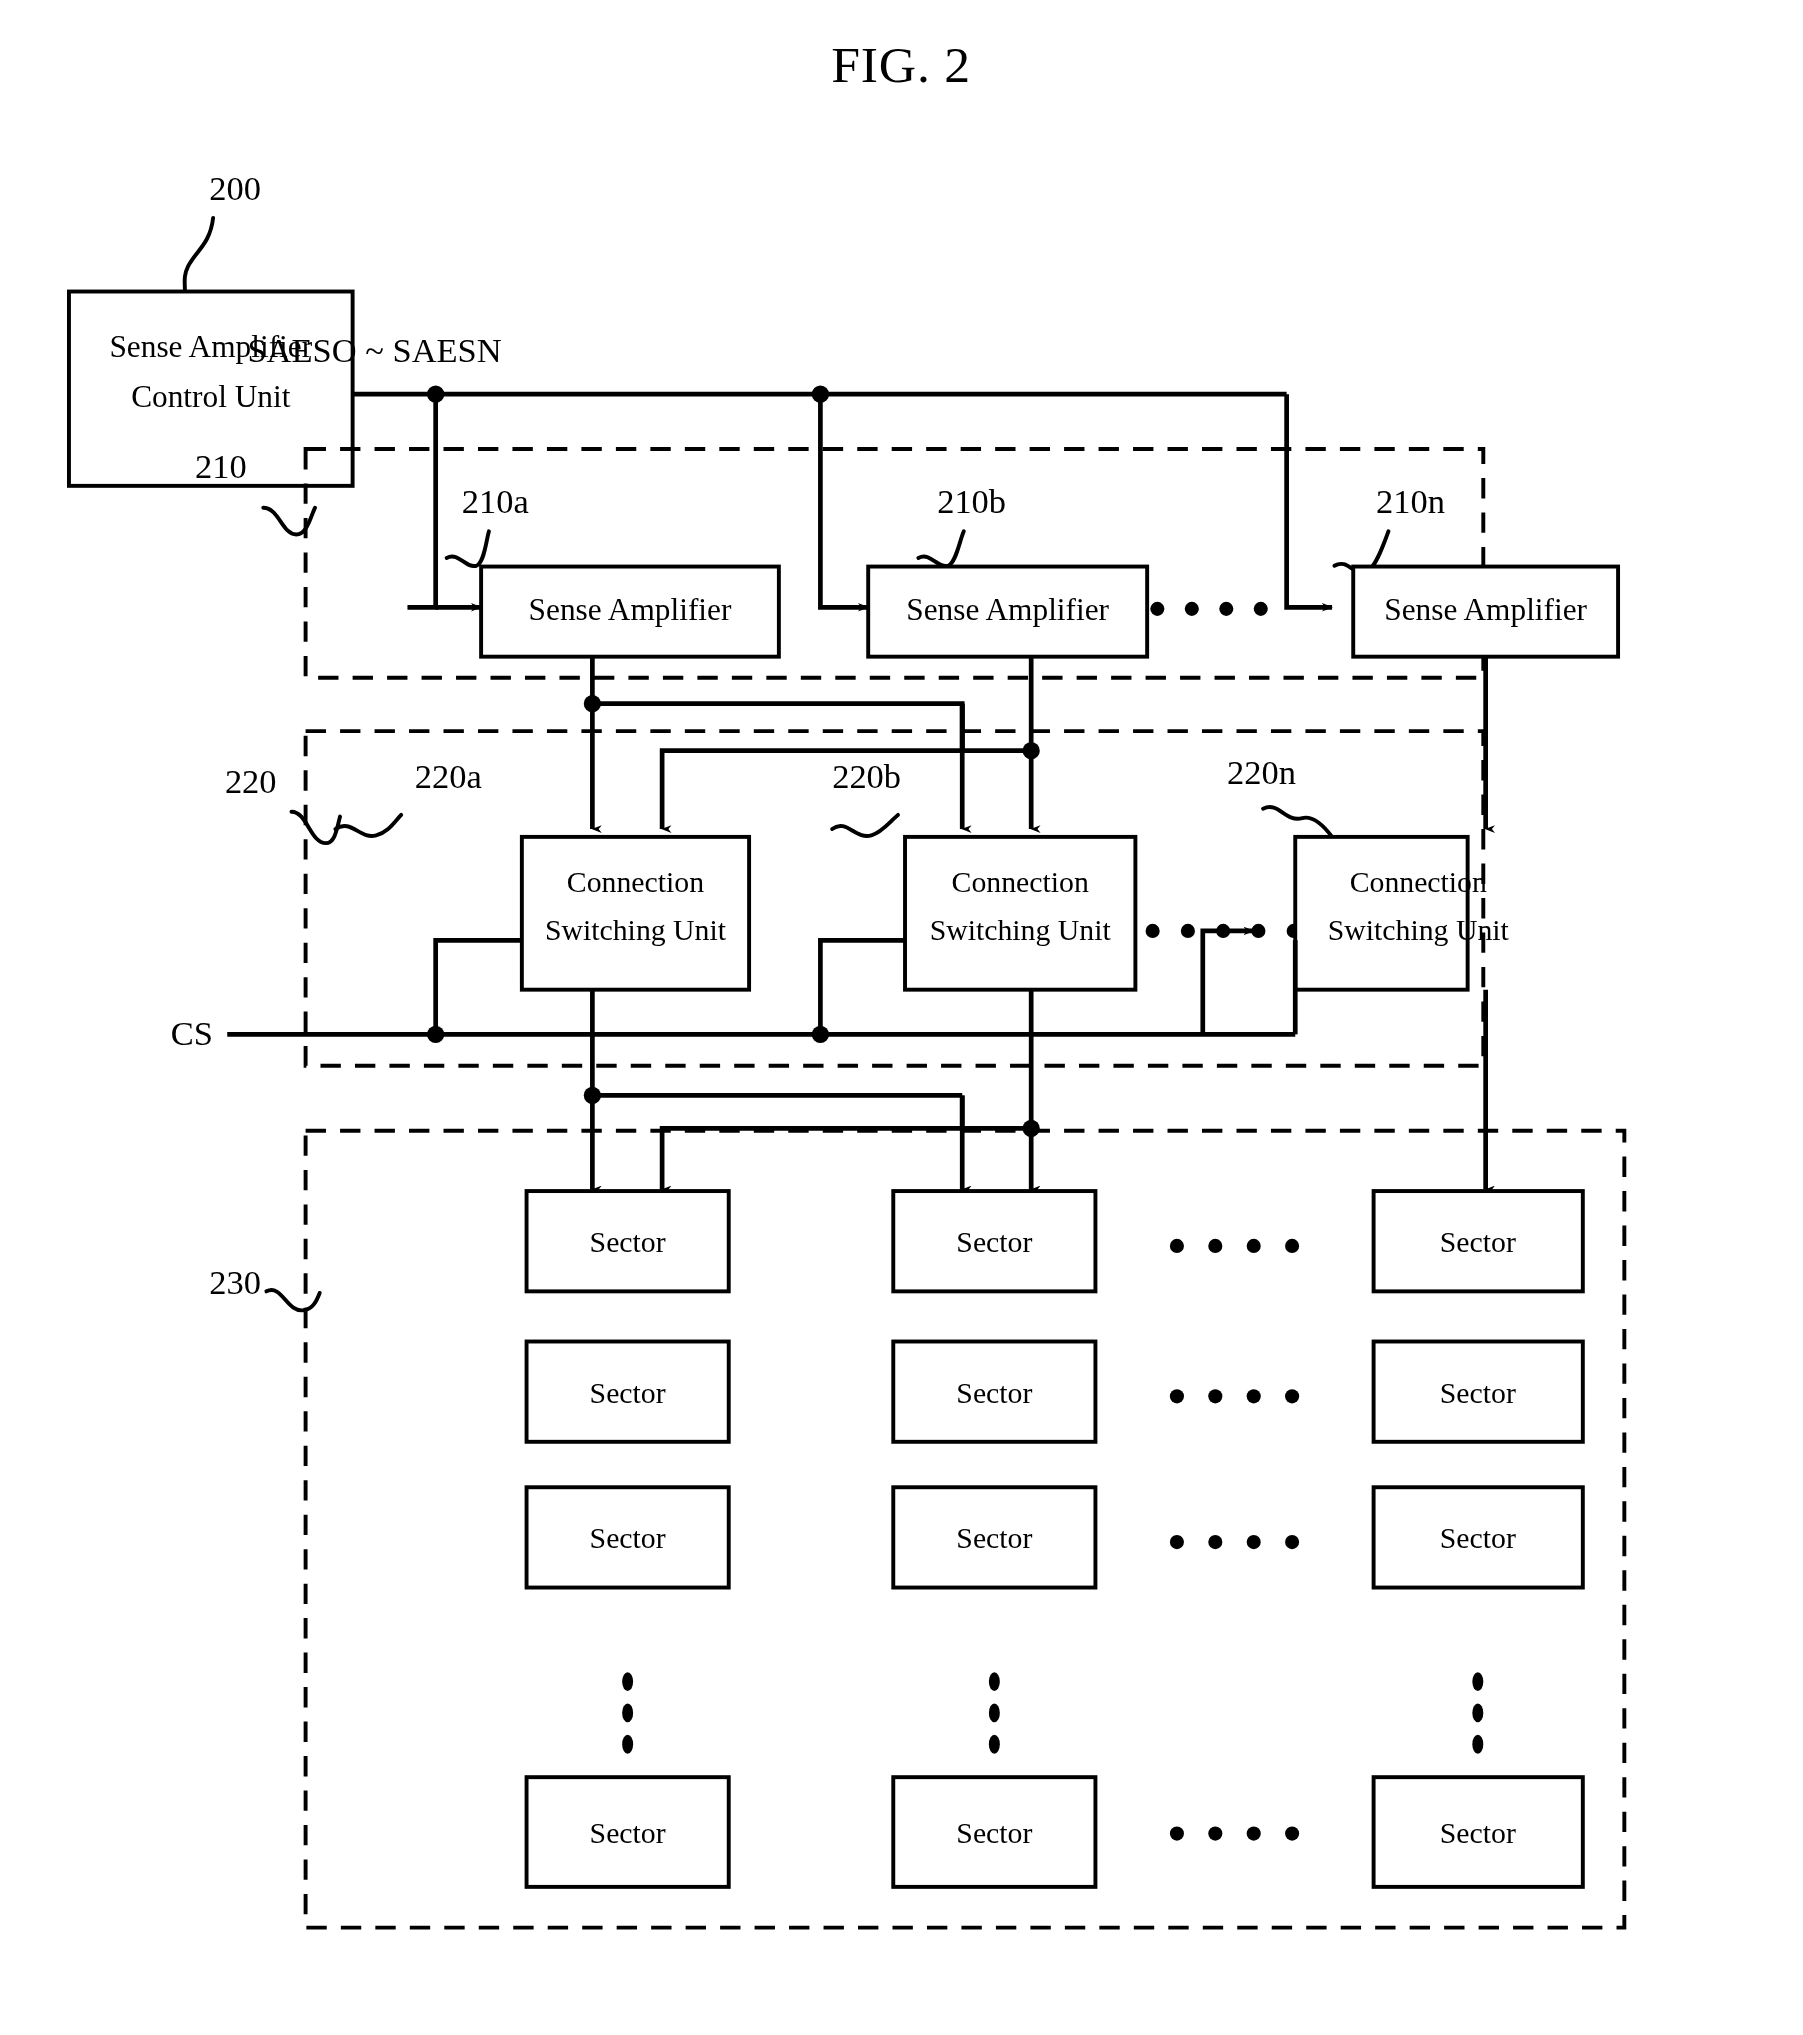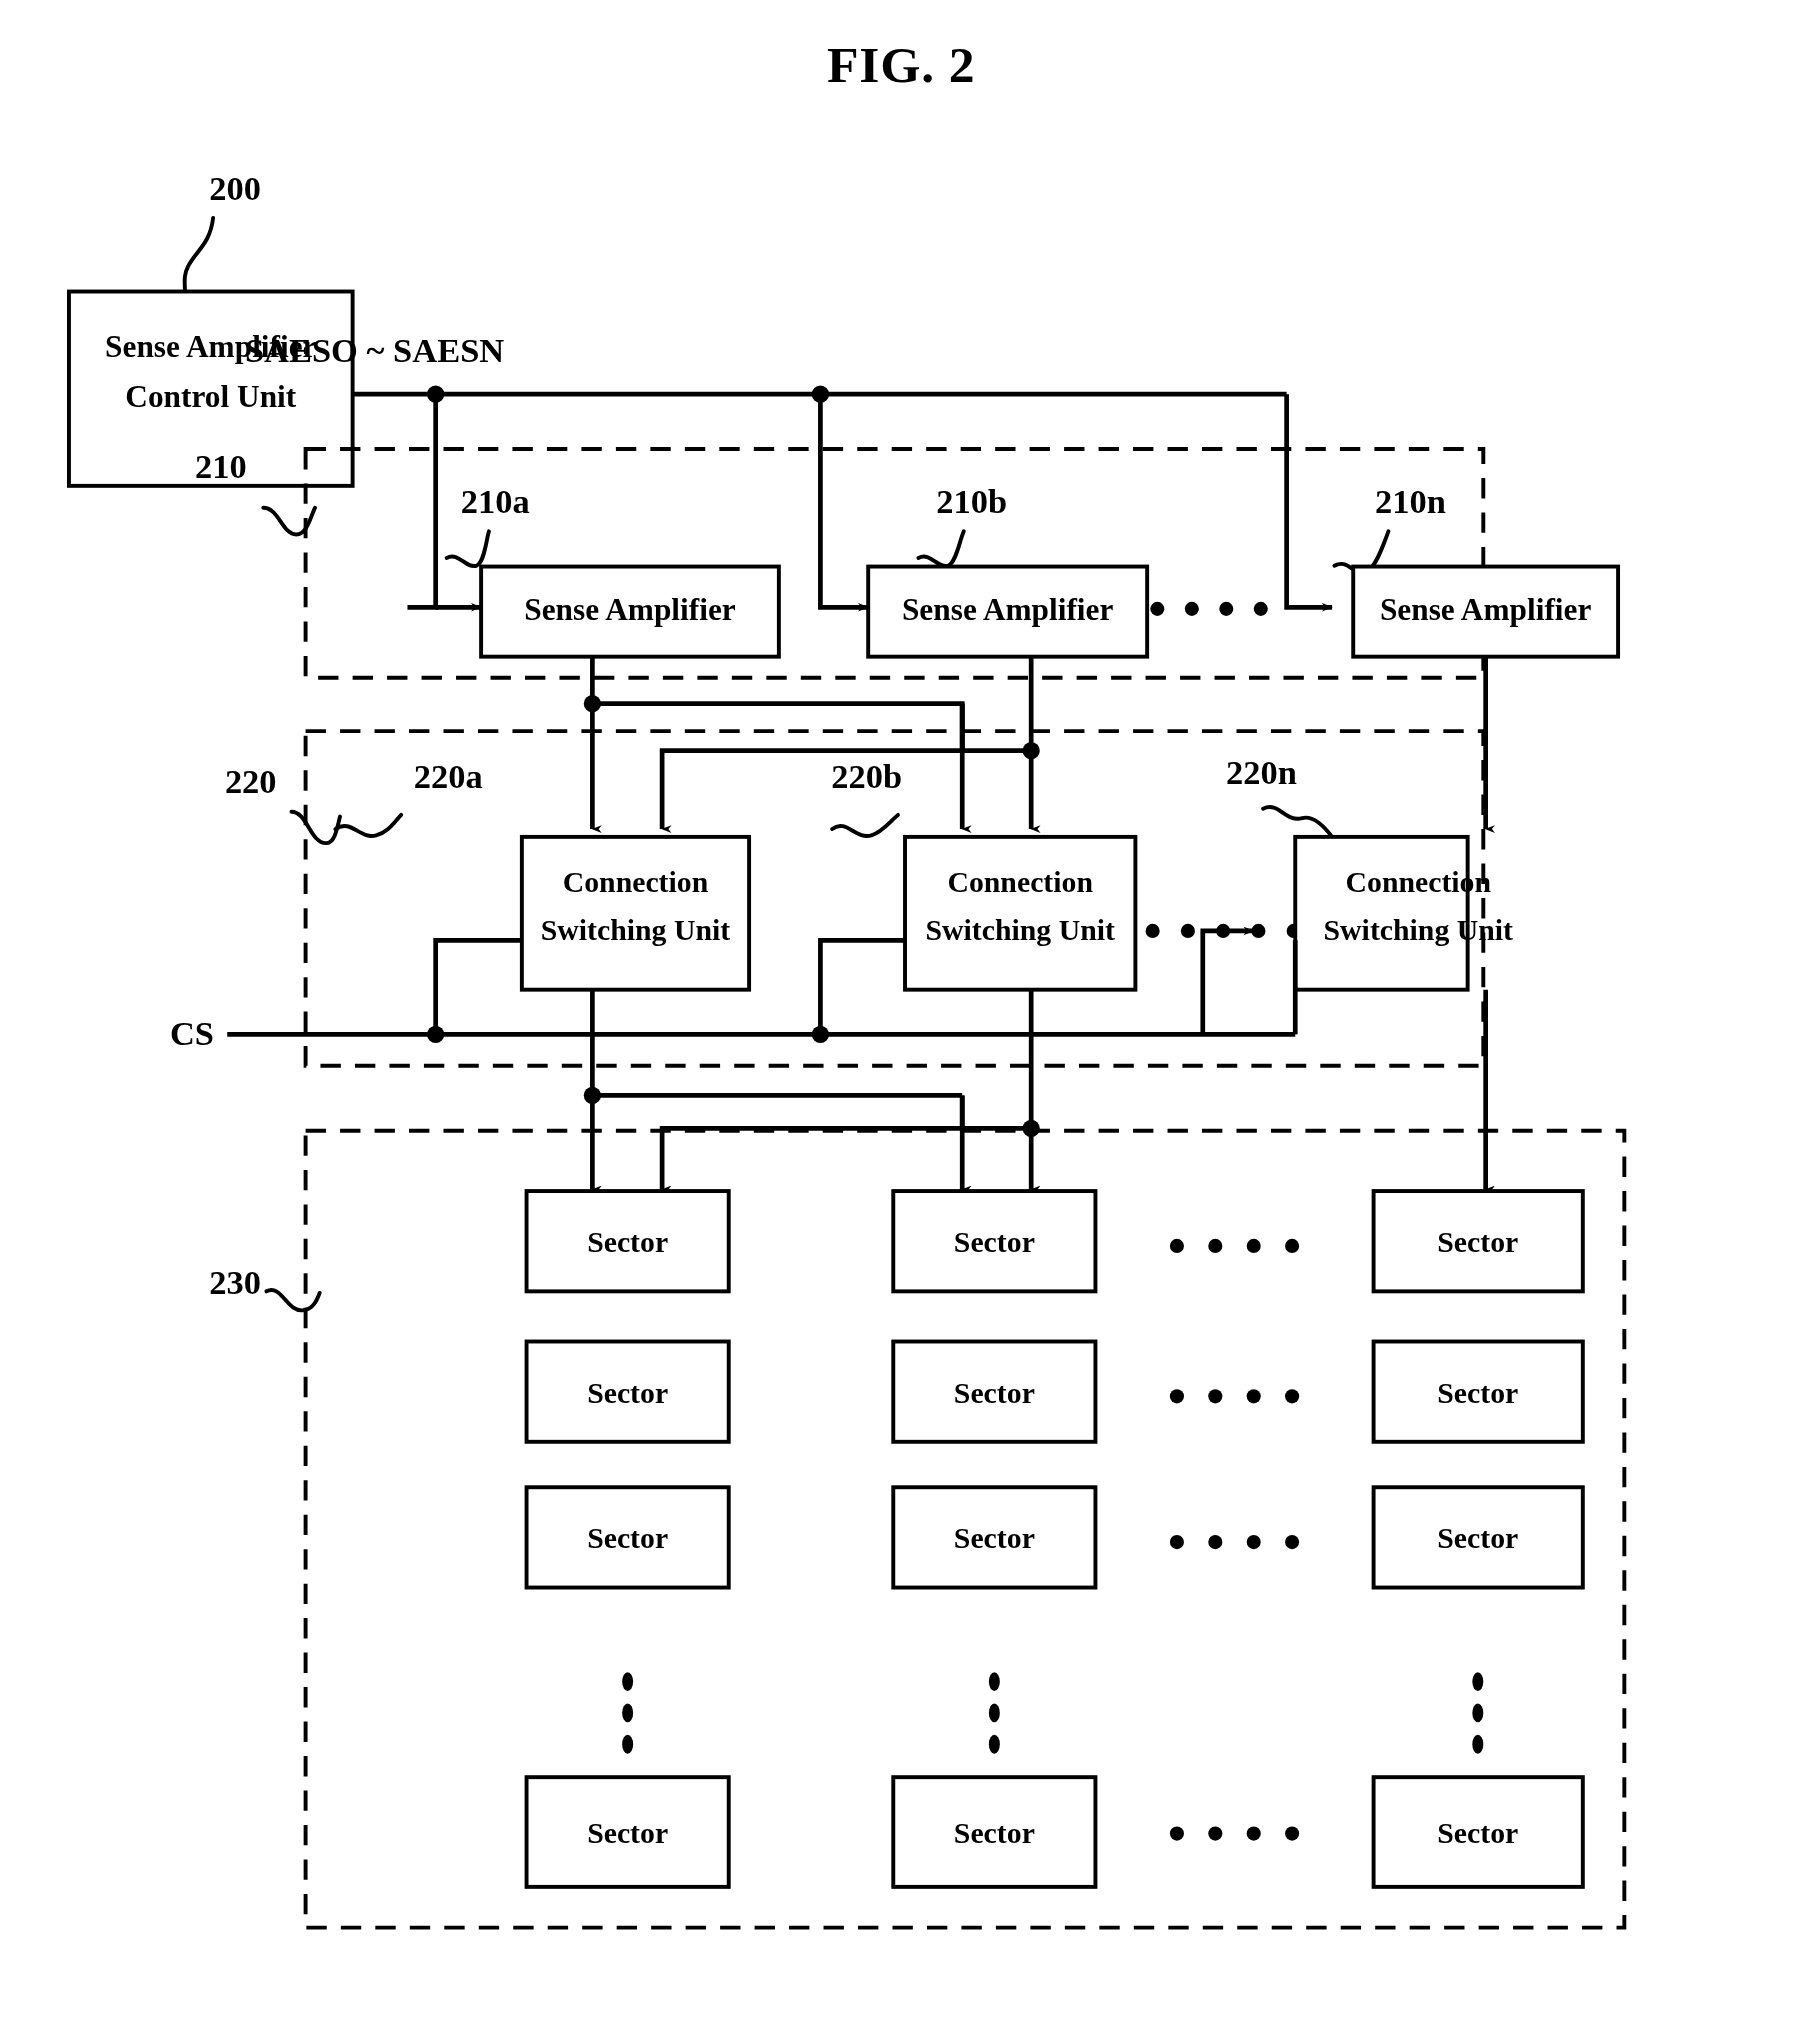--- a/index.html
+++ b/index.html
@@ -11,21 +11,20 @@
     width: 1803px;
     height: 2035px;
     font-family: "Liberation Serif", "DejaVu Serif", serif;
     color: #000000;
     overflow: hidden;
   }
   #figure-root {
     position: relative;
     width: 1803px;
     height: 2035px;
-    font-weight: bold;
   }
   svg.diagram {
     display: block;
     width: 1803px;
     height: 2035px;
   }
   .fig-title {
     font-family: "Liberation Serif", "DejaVu Serif", serif;
     font-size: 66px;
     letter-spacing: 1px;

